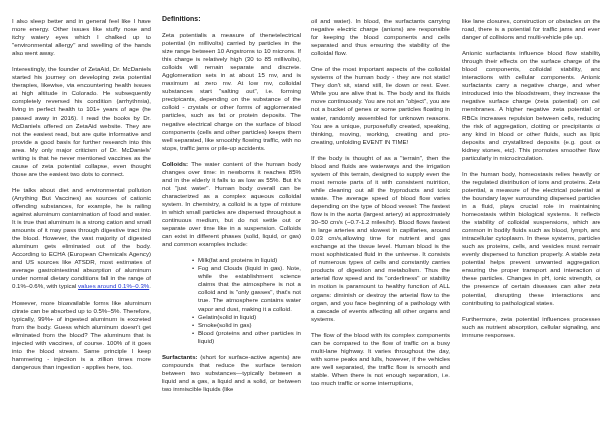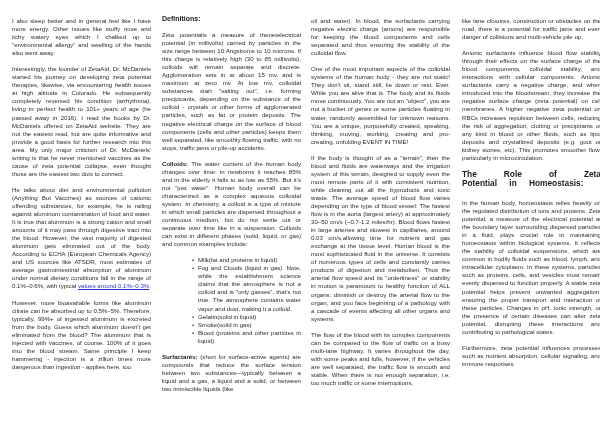--- a/index.html
+++ b/index.html
@@ -58,18 +58,17 @@
     <p>oil and water). In blood, the surfactants carrying negative electric charge (anions) are responsible for keeping the blood components and cells separated and thus ensuring the stability of the colloidal flow.</p>
     <p>One of the most important aspects of the colloidal systems of the human body - they are not static! They don't sit, stand still, lie down or rest. Ever. While you are alive that is. The body and its fluids move continuously. You are not an "object", you are not a bucket of genes or some particles floating in water, randomly assembled for unknown reasons. You are a unique, purposefully created, speaking, thinking, moving, working, creating and pro-creating, unfolding EVENT IN TIME!</p>
     <p>If the body is thought of as a "terrain", then the blood and fluids are waterways and the irrigation system of this terrain, designed to supply even the most remote parts of it with consistent nutrition, while cleaning out all the byproducts and toxic waste. The average speed of blood flow varies depending on the type of blood vessel: The fastest flow is in the aorta (largest artery) at approximately 30–50 cm/s (~0.7-1.2 miles/hr). Blood flows fastest in large arteries and slowest in capillaries, around 0.03 cm/s,allowing time for nutrient and gas exchange at the tissue level. Human blood is the most sophisticated fluid in the universe. It consists of numerous types of cells and constantly carries products of digestion and metabolism. Thus the arterial flow speed and its "orderliness" or stability in motion is paramount to healthy function of ALL organs: diminish or destroy the arterial flow to the organ, and you face beginning of a pathology with a cascade of events affecting all other organs and systems.</p>
     <p>The flow of the blood with its complex components can be compared to the flow of traffic on a busy multi-lane highway. It varies throughout the day, with some peaks and lulls, however, if the vehicles are well separated, the traffic flow is smooth and stable. When there is not enough separation, i.e. too much traffic or some interruptions,</p>
   </div>
 
   <div class="col" id="c4">
     <div class="spacer-top"></div>
     <p>like lane closures, construction or obstacles on the road, there is a potential for traffic jams and even danger of collisions and multi-vehicle pile up.</p>
     <p>Anionic surfactants influence blood flow stability through their effects on the surface charge of the blood components, colloidal stability, and interactions with cellular components. Anionic surfactants carry a negative charge, and when introduced into the bloodstream, they increase the negative surface charge (zeta potential) on cell membranes. A higher negative zeta potential on RBCs increases repulsion between cells, reducing the risk of aggregation, clotting or precipitants of any kind in blood or other fluids, such as lipid deposits and crystallized deposits (e.g. gout or kidney stones, etc). This promotes smoother flow, particularly in microcirculation.</p>
-    <h2>The Role of Zeta Potential in Homeostasis:</h2>
     <p>In the human body, homeostasis relies heavily on the regulated distribution of ions and proteins. Zeta potential, a measure of the electrical potential at the boundary layer surrounding dispersed particles in a fluid, plays crucial role in maintaining homeostasis within biological systems. It reflects the stability of colloidal suspensions, which are common in bodily fluids such as blood, lymph, and intracellular cytoplasm. In these systems, particles such as proteins, cells, and vesicles must remain evenly dispersed to function properly. A stable zeta potential helps prevent unwanted aggregation, ensuring the proper transport and interaction of these particles. Changes in pH, ionic strength, or the presence of certain diseases can alter zeta potential, disrupting these interactions and contributing to pathological states.</p>
     <p>Furthermore, zeta potential influences processes such as nutrient absorption, cellular signaling, and immune responses.</p>
   </div>
 
 </div>
 
 </body></html>

